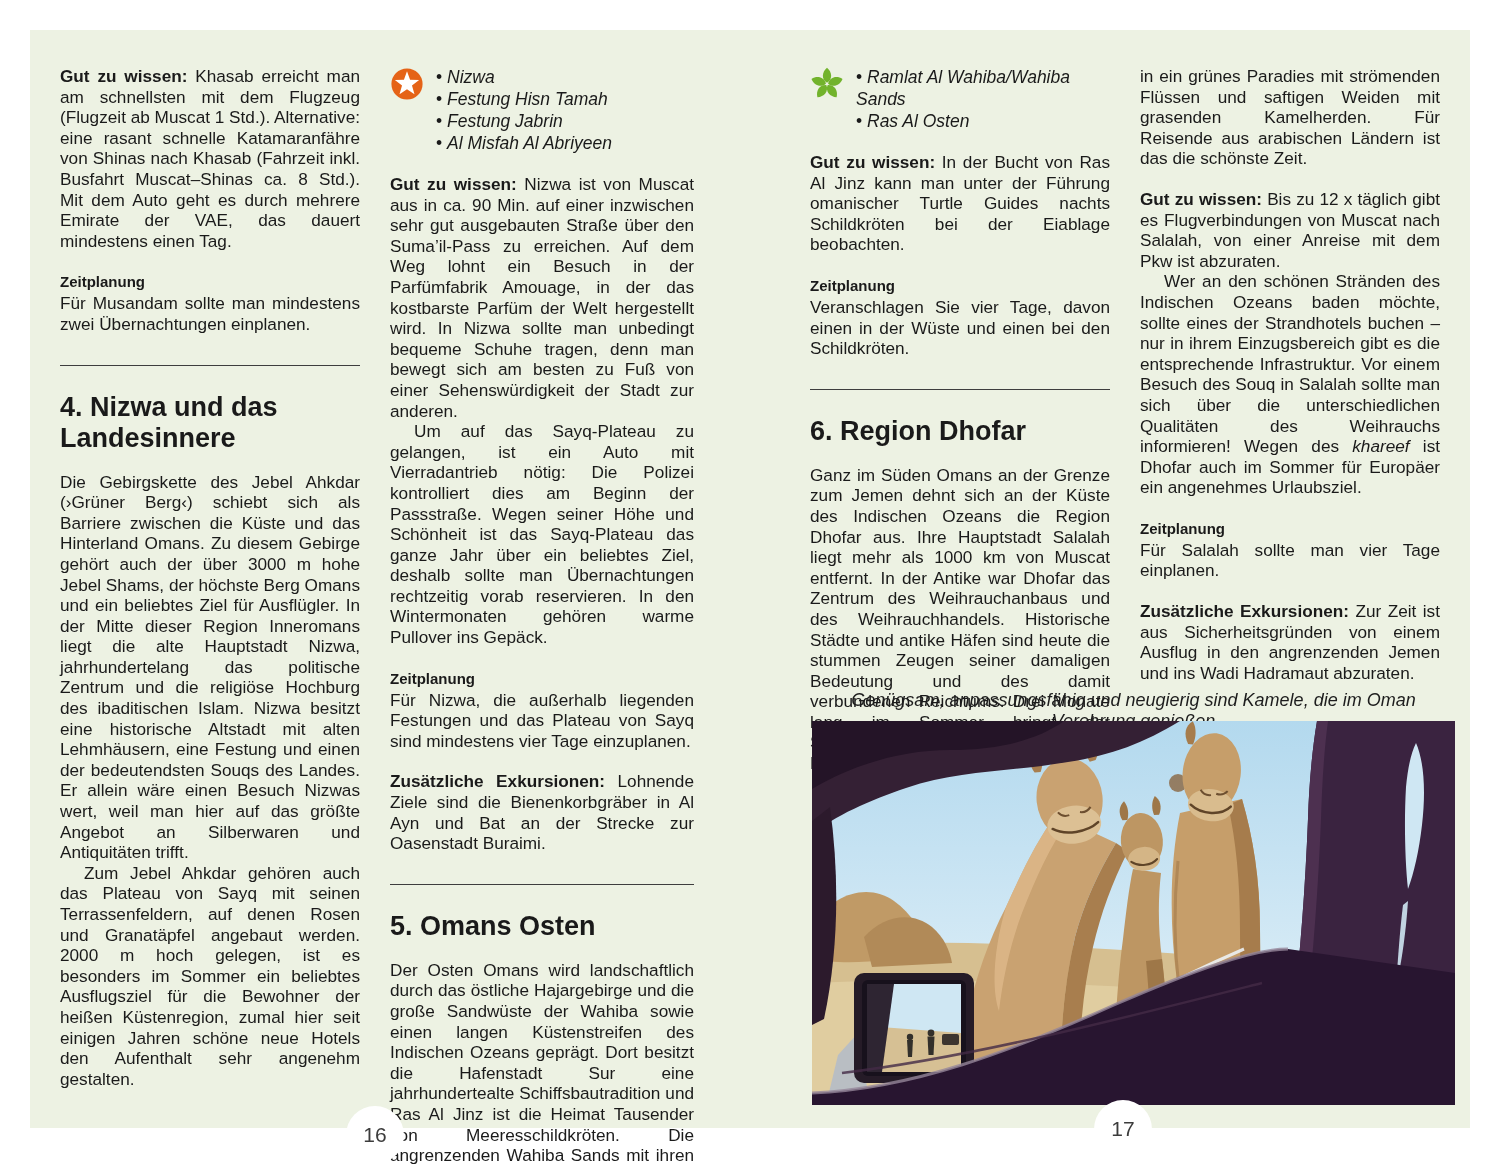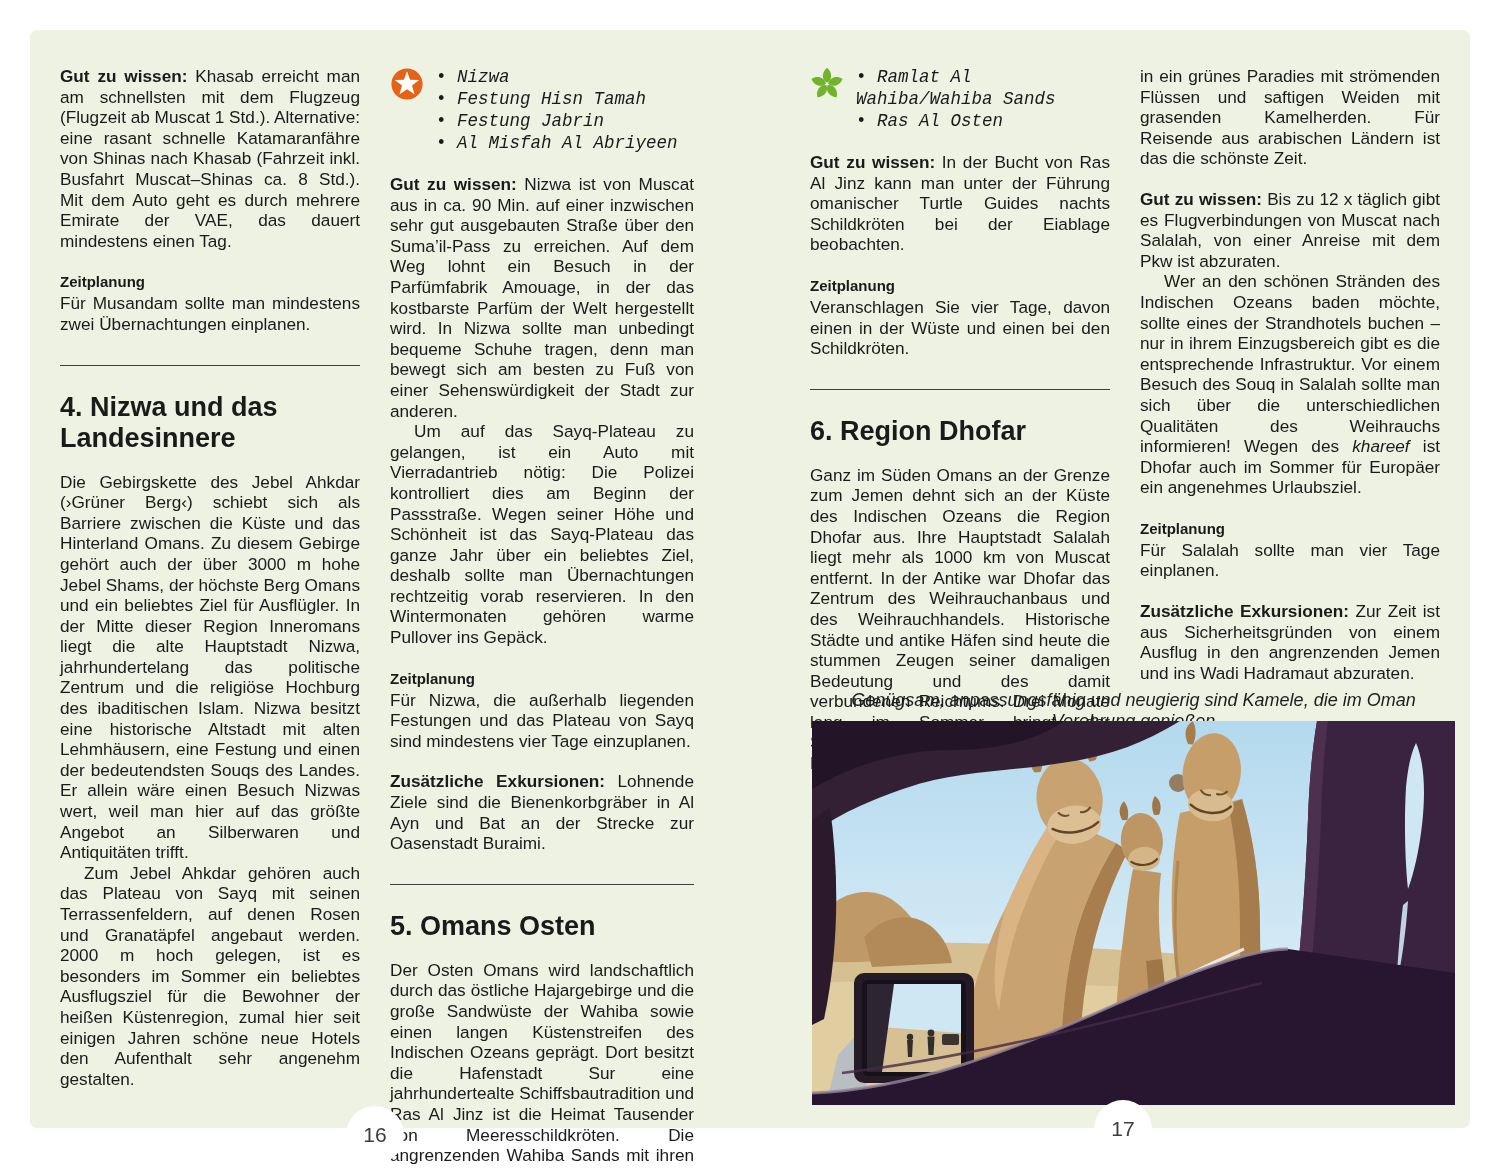--- a/index.html
+++ b/index.html
@@ -1,32 +1,32 @@
 <!DOCTYPE html>
 <html><head>
 <meta charset="utf-8">
 <style>
   html,body{margin:0;padding:0;background:#ffffff;}
   #canvas{position:relative;width:1500px;height:1170px;background:#ffffff;overflow:hidden;
           font-family:"Liberation Sans",sans-serif;color:#1a1a1a;}
-  .page{position:absolute;left:30px;top:30px;width:1440px;height:1098px;background:#edf2e3;border-radius:7px;}
+  .page{position:absolute;left:30px;top:30px;width:1440px;height:1098px;background:#edf2e3;}
   .col{position:absolute;top:36px;}
   #col1{left:30px;width:300px;}
   #col2{left:360px;width:304px;}
   #col3{left:780px;width:300px;}
   #col4{left:1110px;width:300px;}
   .col p{margin:0;font-size:17.2px;line-height:20.6px;text-align:justify;}
   .gap{margin-top:20px !important;}
   .indent{text-indent:24px;}
   .lead{font-weight:bold;}
   h3.zeit{font-size:15px;margin:22px 0 3px 0;font-weight:bold;}
   h2.sec{font-size:27px;line-height:31px;margin:26px 0 18px 0;font-weight:bold;}
   .rule{border:none;border-top:1.6px solid #3e3e3e;margin:30px 0 0 0;height:0;}
   
-  .hl{display:flex;gap:10px;align-items:flex-start;font-family:Liberation Mono, monospace;}
+  .hl{display:flex;gap:10px;align-items:flex-start;}
   .hl-icon{flex:none;width:36px;padding-top:1px;}
   .hl-icon svg{width:34px;height:34px;display:block;}
   .hl-list{flex:1;}
   .hl-item{font-style:italic;font-size:17.5px;line-height:22px;}
   .hl-item::before{content:"• ";font-style:normal;}
   .mid-hl{margin:22px 0 0 6px;}
   
   .caption{position:absolute;left:782px;top:660px;width:643px;text-align:center;
            font-style:italic;font-size:18px;color:#1d1d1d;}
   .photo{position:absolute;left:782px;top:691px;width:643px;height:384px;}

